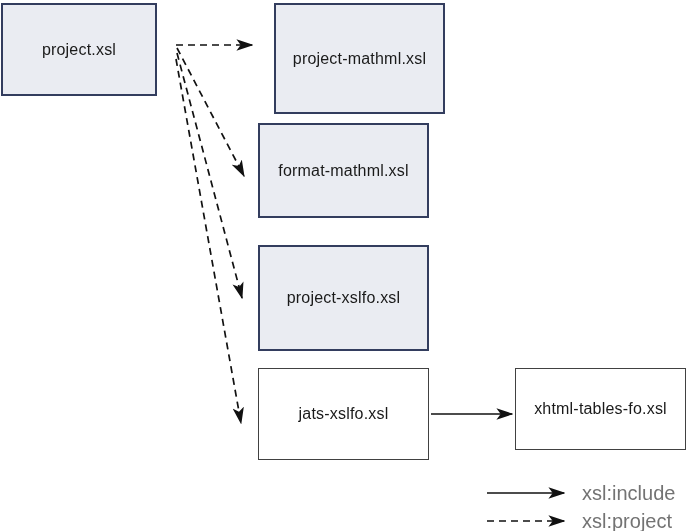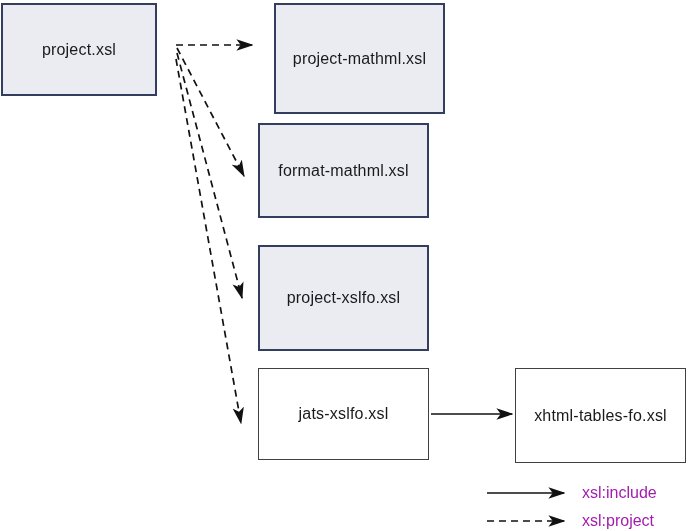--- a/index.html
+++ b/index.html
@@ -32,43 +32,43 @@
   }
   .node.plain {
     background: #ffffff;
     border: 1.5px solid #414141;
   }
   #node-project          { left: 1px;   top: 3px;   width: 156px; height: 93px; }
   #node-project-mathml   { left: 274px; top: 3px;   width: 171px; height: 111px; }
   #node-format-mathml    { left: 258px; top: 123px; width: 171px; height: 95px; justify-content: center; }
   #node-project-xslfo    { left: 258px; top: 245px; width: 171px; height: 106px; }
   #node-jats-xslfo       { left: 258px; top: 368px; width: 171px; height: 92px; }
-  #node-xhtml-tables-fo  { left: 515px; top: 368px; width: 171px; height: 95px; }
+  #node-xhtml-tables-fo  { left: 515px; top: 368px; width: 171px; height: 82px; }
 
   #arrow-layer {
     position: absolute;
     left: 0; top: 0;
     width: 688px;
     height: 531px;
     pointer-events: none;
   }
   .edge {
     stroke: #111111;
     stroke-width: 1.7px;
     fill: none;
   }
   .edge.dashed { stroke-dasharray: 7 5; }
 
   .legend-label {
     position: absolute;
     left: 582px;
     height: 18px;
     line-height: 18px;
-    font-size: 16px;
-    color: #a21caf;
+    font-size: 20px;
+    color: #737373;
     white-space: nowrap;
   }
   #legend-include-label { top: 484px; }
   #legend-import-label  { top: 512px; }
 </style>
 </head>
 <body>
 
 <div id="canvas">
 

